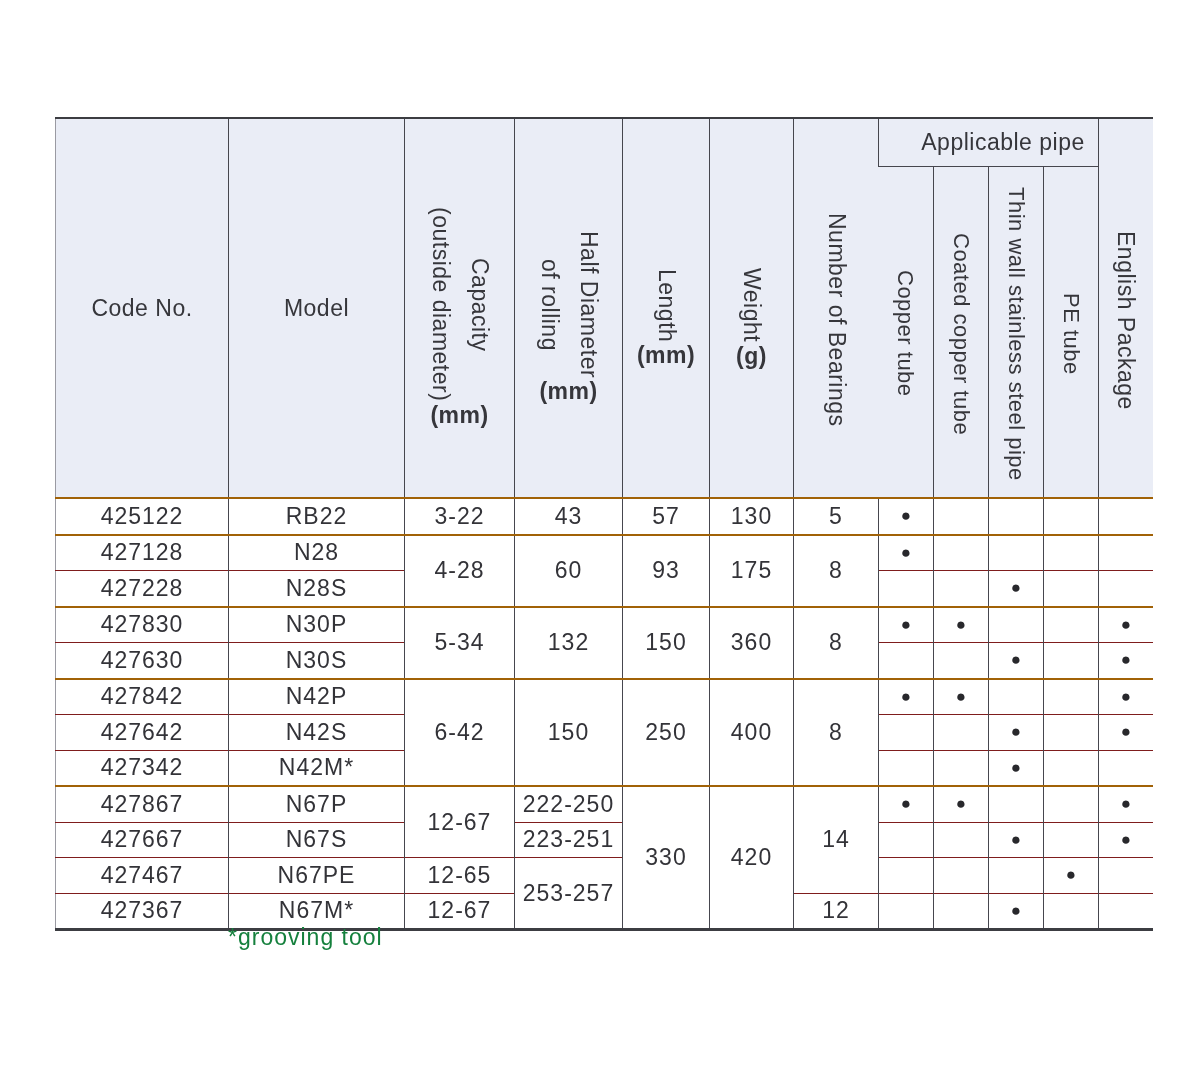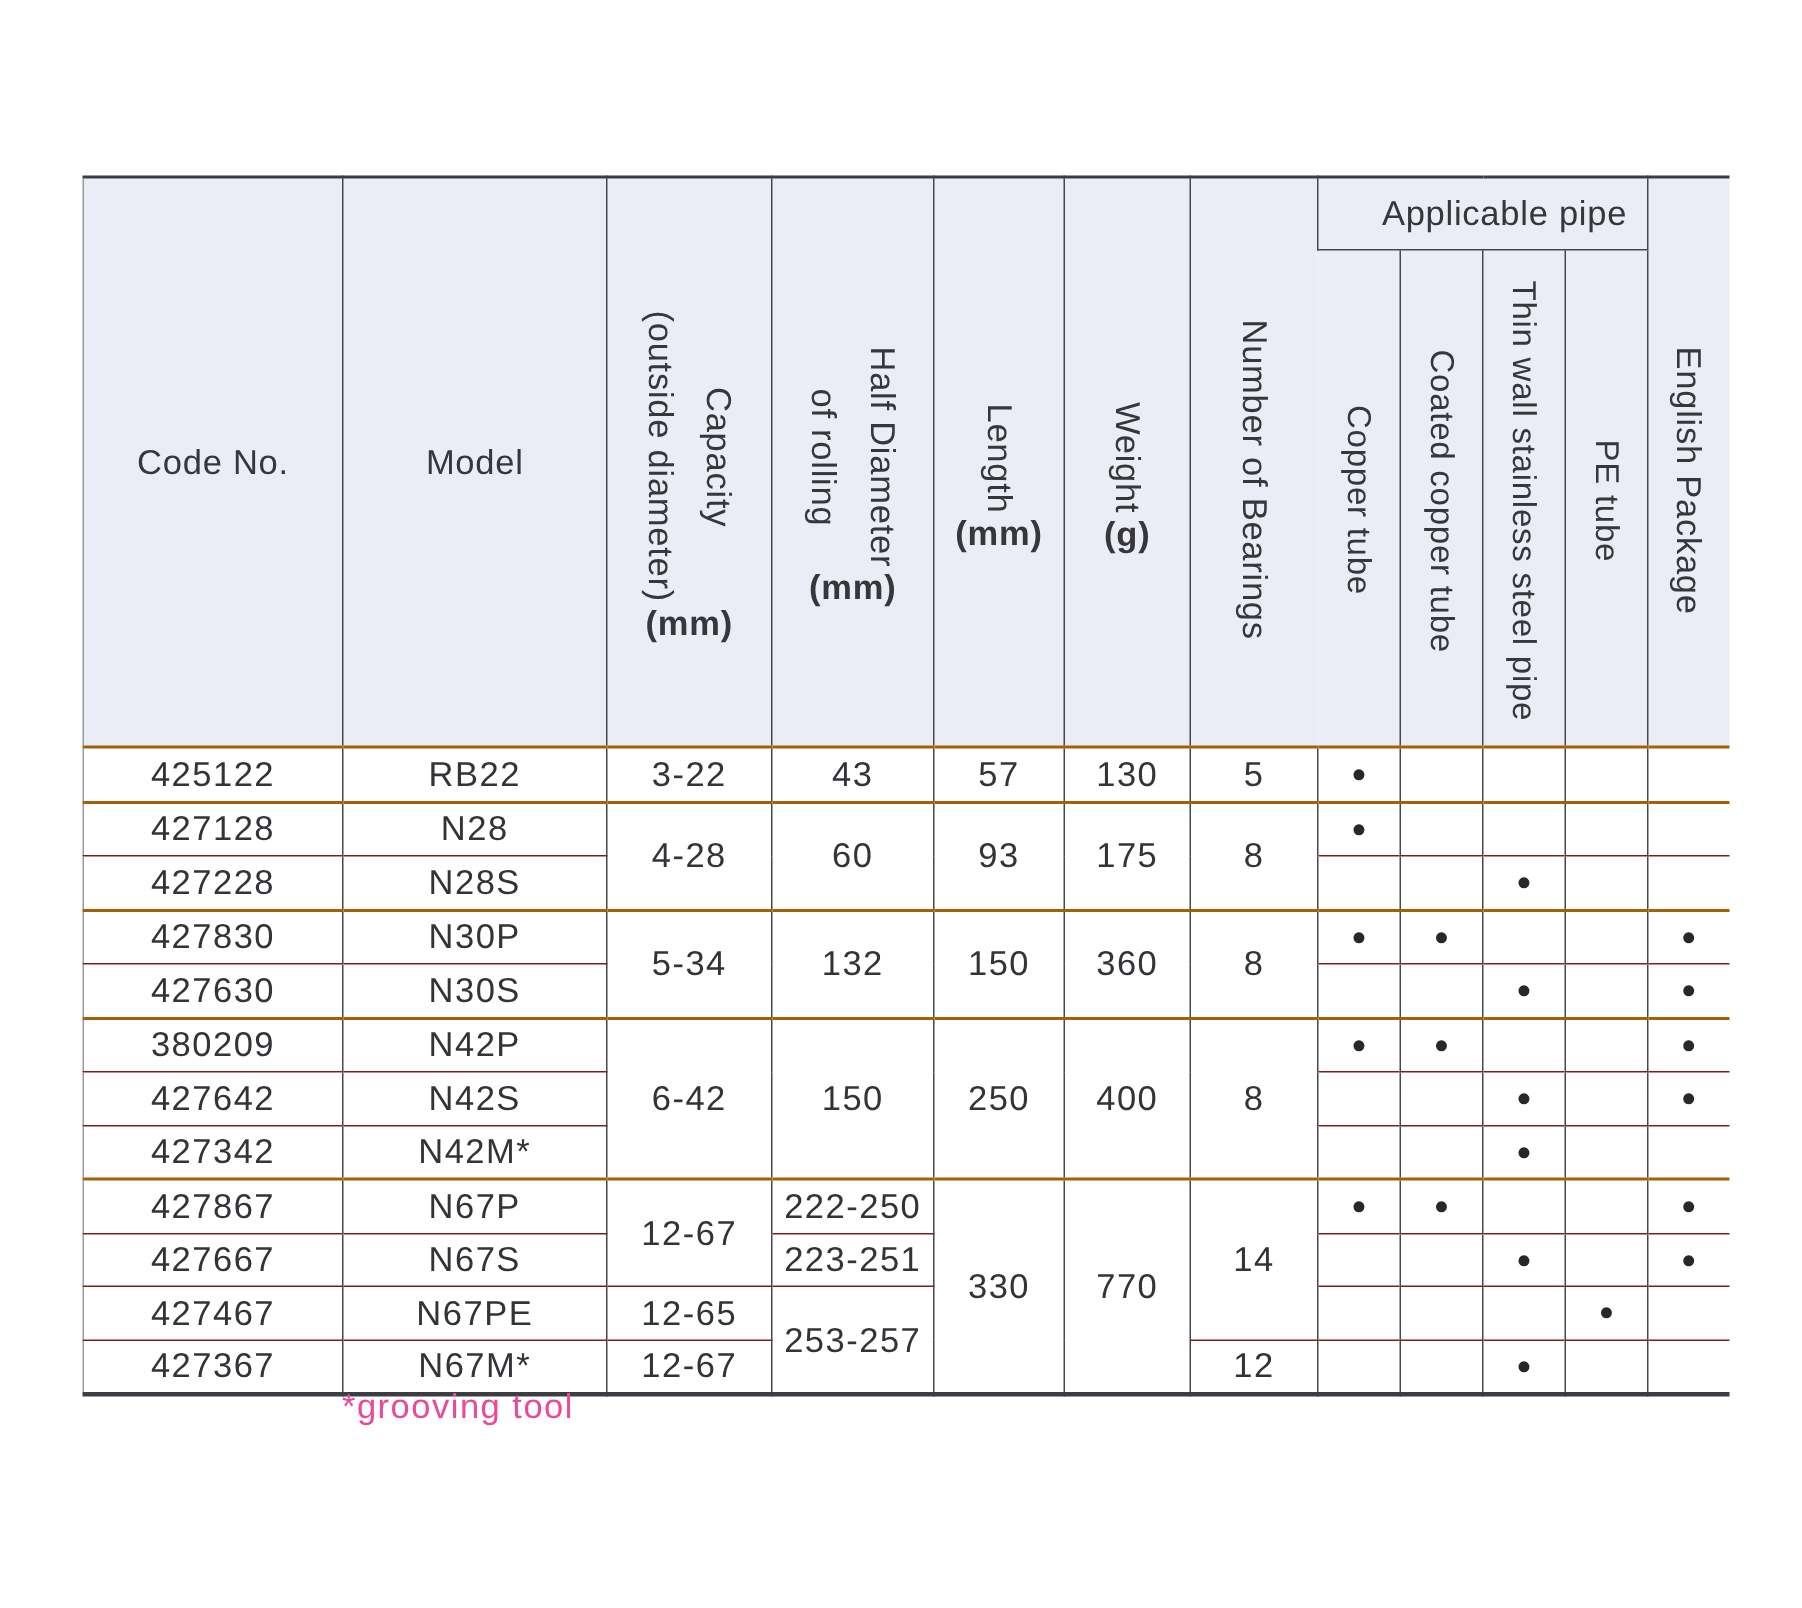--- a/index.html
+++ b/index.html
@@ -75,21 +75,21 @@
   }
   tbody tr.gstart > td { border-top: 2px solid #a16207; }
   tbody tr.gmid  > td { border-top: 1px solid #7f1d1d; }
   td.dot { font-size: 17px; letter-spacing: 0; color: #28282c; }
   .footnote {
     position: absolute;
     left: 228px;
     top: 924px;
     font-size: 23px;
     letter-spacing: 1px;
-    color: #ec4899;
+    color: #15803d;
   }
 </style>
 </head>
 <body>
 
 <div class="table-wrap">
 <table class="spec">
   <colgroup>
     <col style="width:173px">
         <col style="width:176px">
@@ -222,21 +222,21 @@
     <tr class="gmid">
       <td>427630</td>
       <td>N30S</td>
       <td class="dot"></td>
       <td class="dot"></td>
       <td class="dot">●</td>
       <td class="dot"></td>
       <td class="dot">●</td>
     </tr>
     <tr class="gstart">
-      <td>380209</td>
+      <td>427842</td>
       <td>N42P</td>
       <td rowspan="3">6-42</td>
       <td rowspan="3">150</td>
       <td rowspan="3">250</td>
       <td rowspan="3">400</td>
       <td rowspan="3">8</td>
       <td class="dot">●</td>
       <td class="dot">●</td>
       <td class="dot"></td>
       <td class="dot"></td>
@@ -259,21 +259,21 @@
       <td class="dot">●</td>
       <td class="dot"></td>
       <td class="dot"></td>
     </tr>
     <tr class="gstart">
       <td>427867</td>
       <td>N67P</td>
       <td rowspan="2">12-67</td>
       <td>222-250</td>
       <td rowspan="4">330</td>
-      <td rowspan="4">770</td>
+      <td rowspan="4">420</td>
       <td rowspan="3">14</td>
       <td class="dot">●</td>
       <td class="dot">●</td>
       <td class="dot"></td>
       <td class="dot"></td>
       <td class="dot">●</td>
     </tr>
     <tr class="gmid">
       <td>427667</td>
       <td>N67S</td>

